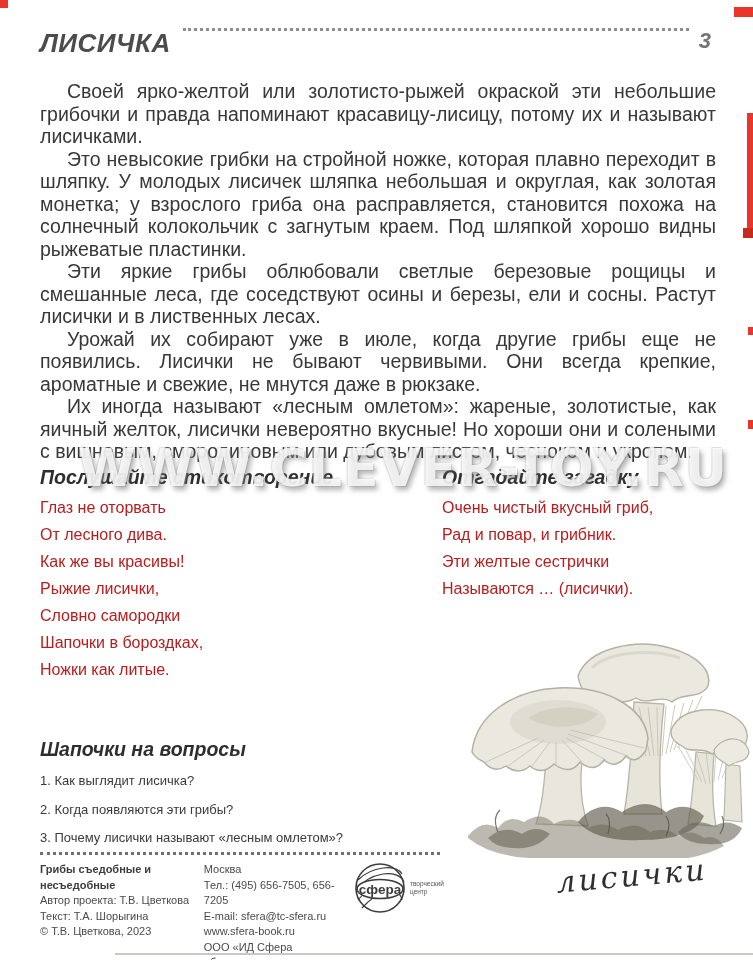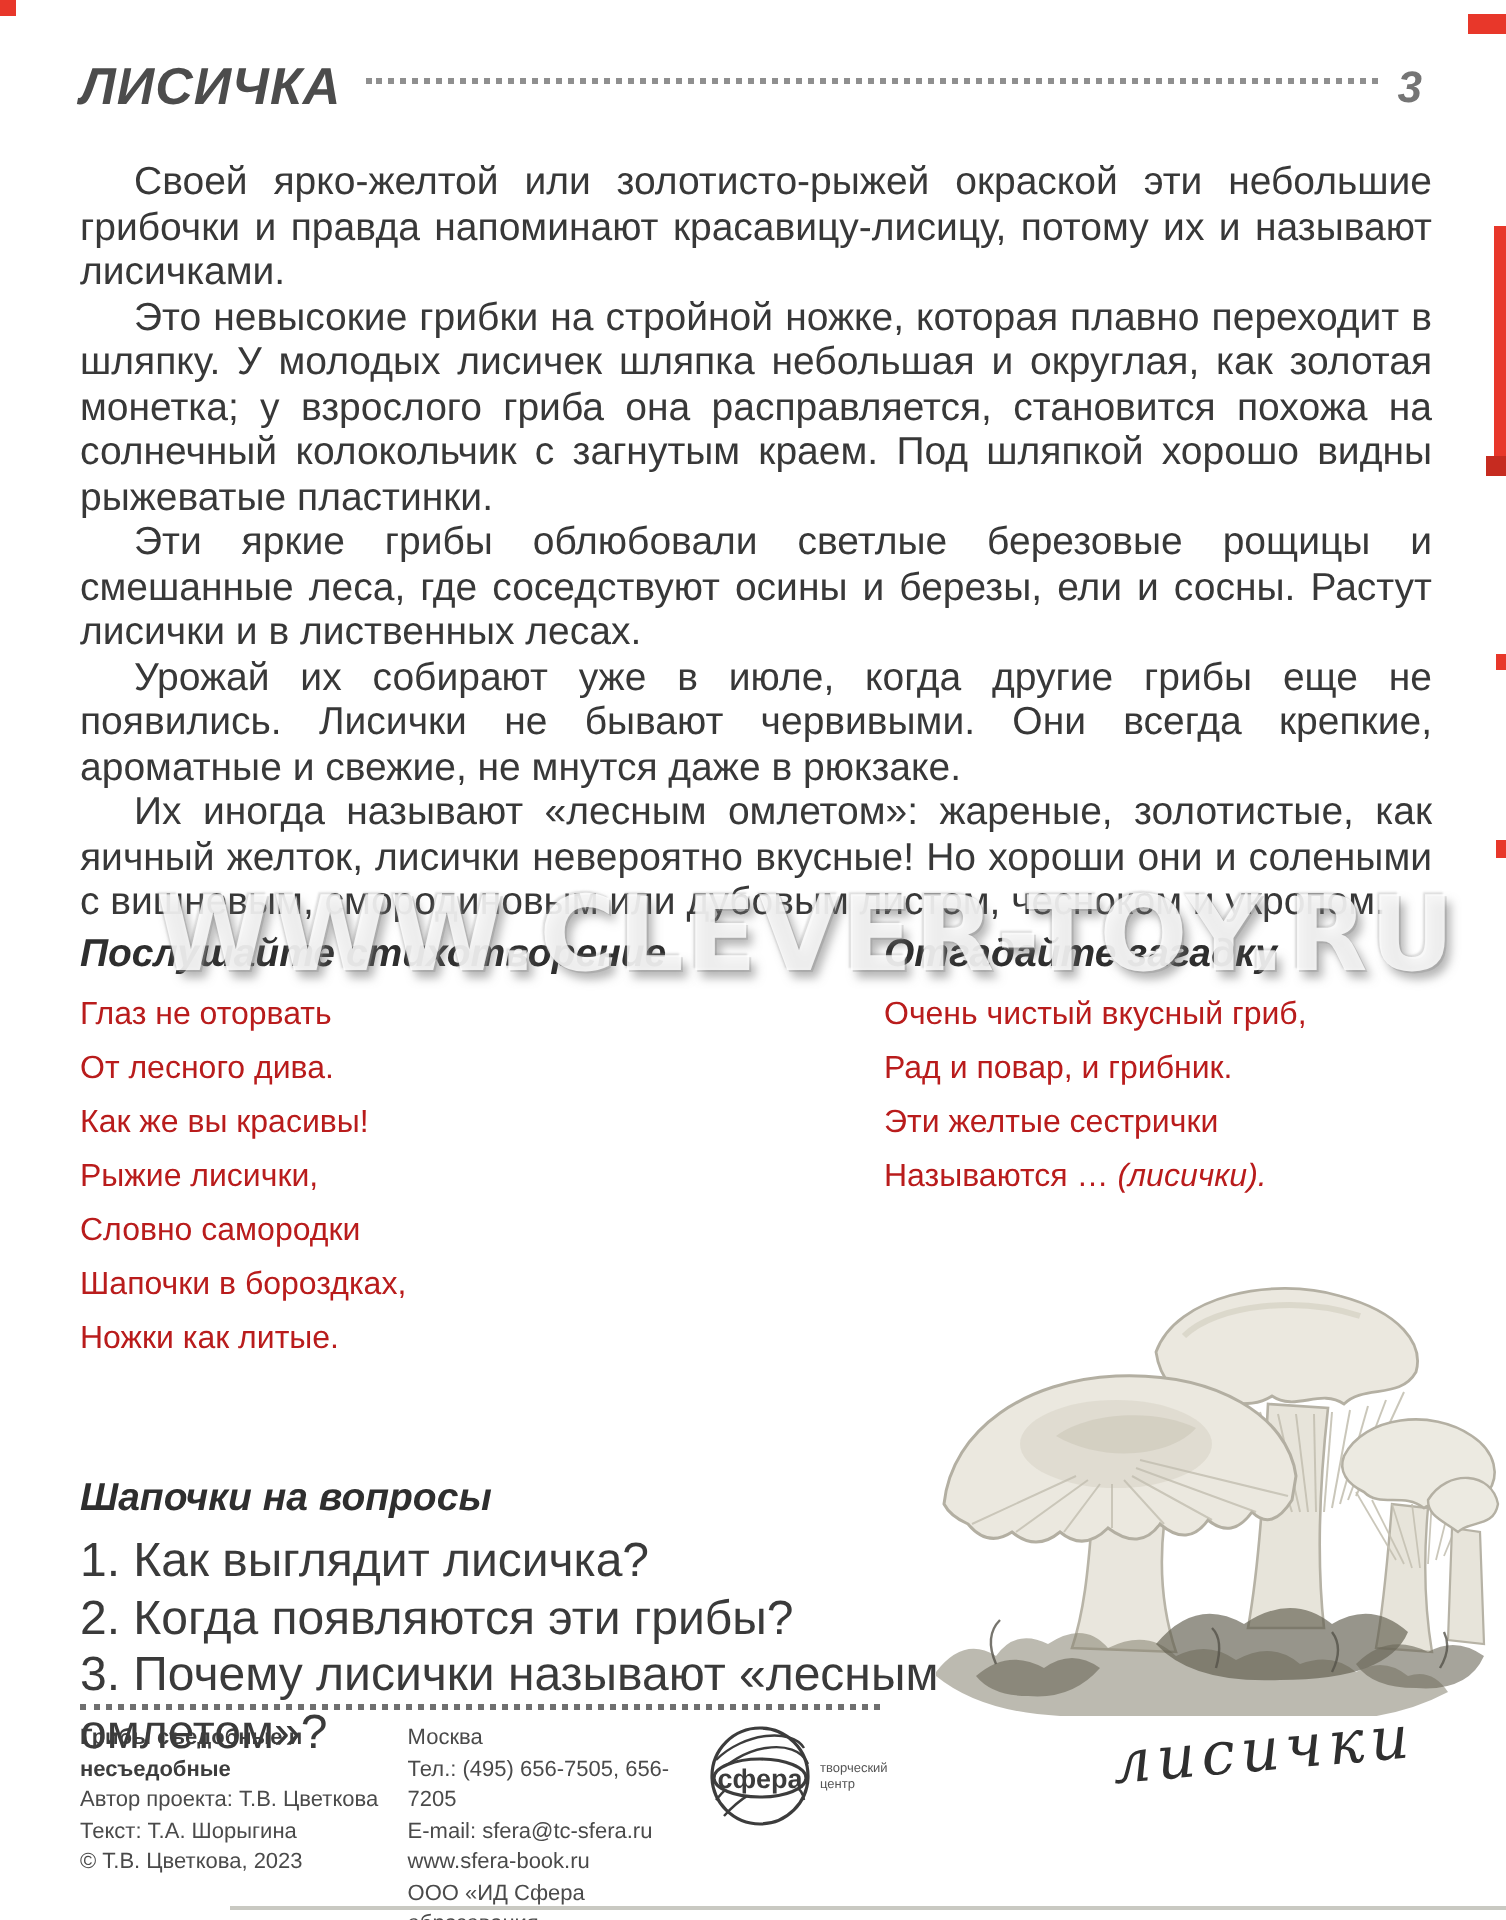--- a/index.html
+++ b/index.html
@@ -3,21 +3,21 @@
 <meta charset="utf-8">
 <style>
   html,body{margin:0;padding:0;}
   body{
     width:753px;height:960px;position:relative;background:#ffffff;
     font-family:"Liberation Sans",sans-serif;color:#3a3a3a;overflow:hidden;
   }
   .page{position:absolute;inset:0;}
 
   
-  .titlebar{position:absolute;top:28px;left:40px;right:42px;display:flex;align-items:center;}
+  .titlebar{position:absolute;top:28px;left:40px;right:42px;display:flex;align-items:flex-start;}
   .title{font-size:26px;font-weight:bold;font-style:italic;color:#4c4c4c;letter-spacing:.5px;white-space:nowrap;}
   .leader{flex:1;border-bottom:3.4px dotted #8f8f8f;margin:0 10px 7px 12px;height:0;}
   .pagenum{font-size:22px;font-weight:bold;font-style:italic;color:#757575;}
 
   
   .bodytext{position:absolute;top:80px;left:40px;width:676px;
     font-size:19.5px;line-height:22.5px;text-align:justify;color:#383838;z-index:1;}
   .bodytext p{margin:0;text-indent:27px;}
 
   
@@ -26,26 +26,26 @@
     color:rgba(255,255,255,0.82);
     text-shadow:3px 4px 5px rgba(110,110,110,0.50), -1px -1px 1px rgba(150,150,150,0.30), 1px 1px 0 rgba(170,170,170,0.35);
     white-space:nowrap;}
 
   
   .cols{position:absolute;top:466px;left:40px;right:30px;display:flex;z-index:2;}
   .col-poem{width:402px;}
   .col-riddle{width:280px;}
   .sec-heading{font-size:19.5px;font-weight:bold;font-style:italic;color:#2e2e2e;margin:0 0 5px 0;}
   .verse div{font-size:16px;line-height:27px;color:#b91c1c;}
-  .ital{font-style:italic;margin-top:16px;}
+  .ital{margin-top:16px;}
 
   
   .questions{position:absolute;top:738px;left:40px;width:440px;z-index:2;}
   .questions .sec-heading{margin-bottom:6px;}
-  .questions div.q{font-size:24px;line-height:28.5px;color:#3a3a3a;}
+  .questions div.q{font-size:13px;line-height:28.5px;color:#3a3a3a;}
 
   
   .illus{position:absolute;left:458px;top:610px;z-index:1;}
 
   
   .footer-rule{position:absolute;top:852px;left:40px;width:400px;border-top:3px dotted #6f6f6f;z-index:2;}
   .footer{position:absolute;top:862px;left:40px;width:420px;display:flex;z-index:2;
     font-size:11px;line-height:15.5px;color:#4a4a4a;}
   .fcol1{width:158px;}
   .fcol2{width:150px;margin-left:14px;}

